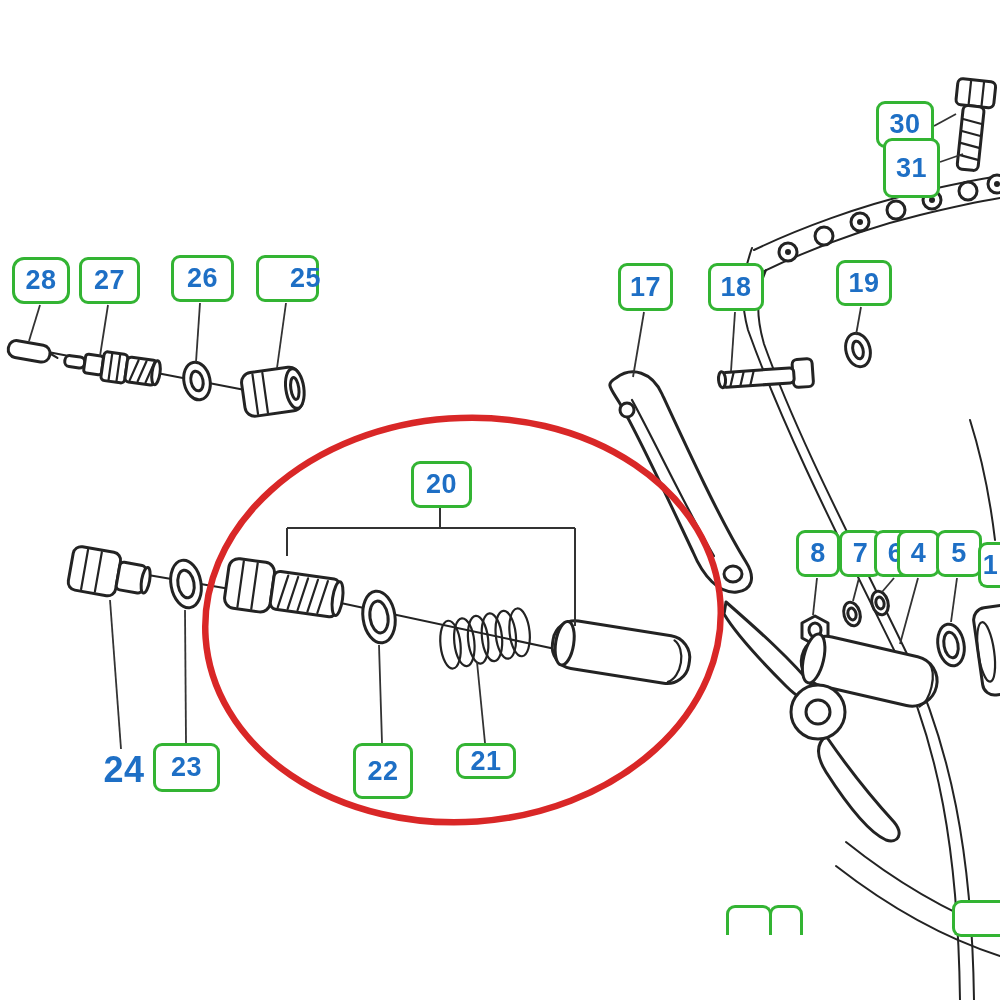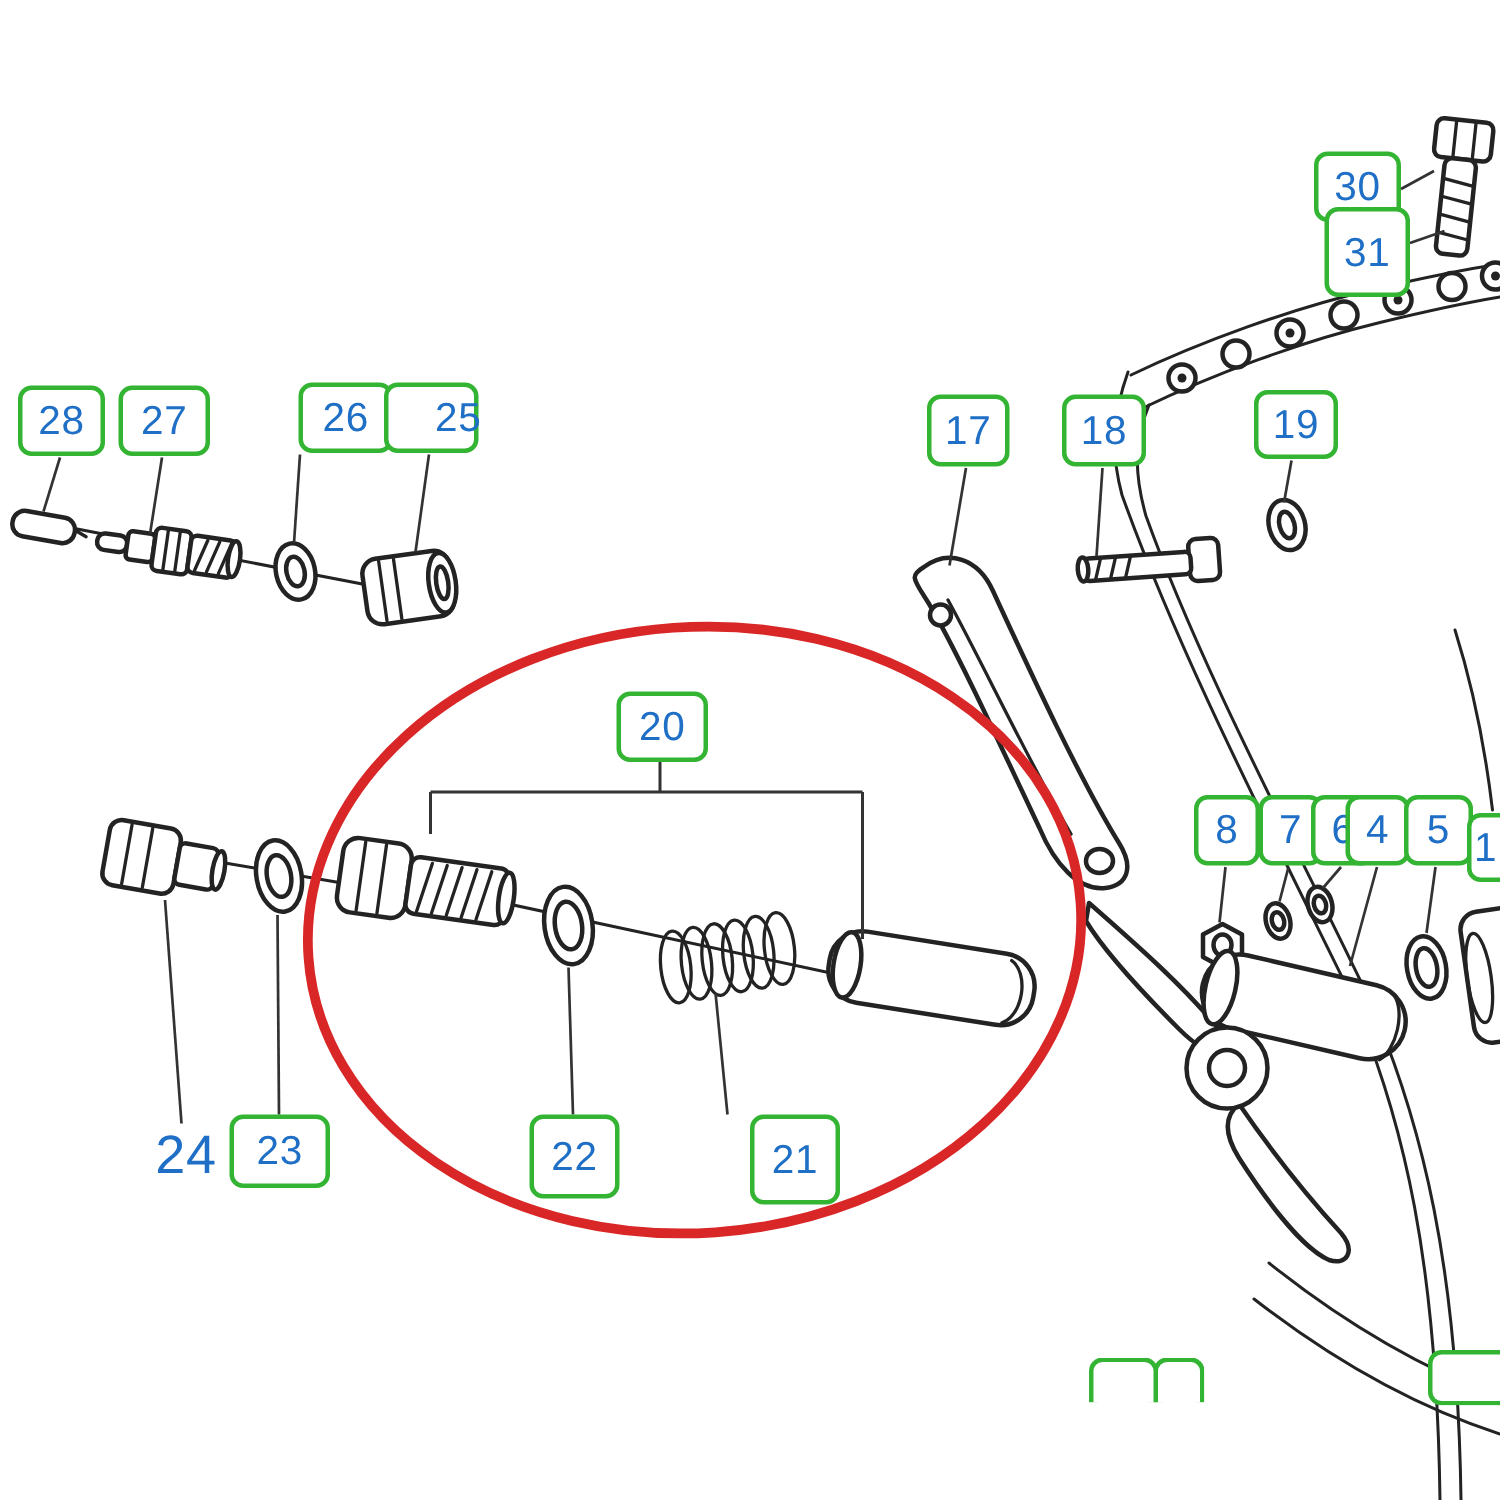--- a/index.html
+++ b/index.html
@@ -22,21 +22,21 @@
   .highlight { stroke:var(--highlight,#d92727); stroke-width:6.5; fill:none; }
 
   .label-layer { position:absolute; inset:0; z-index:3; }
   .label {
     position:absolute;
     display:flex; align-items:center; justify-content:center;
     background:#ffffff;
     border:3.5px solid var(--label-border,#33b433);
     border-radius:9px;
     color:var(--label-text,#1e6fc5);
-    font-weight:normal;
+    font-weight:bold;
     font-size:27px;
     letter-spacing:0.5px;
     user-select:none;
   }
   .label.unboxed { border:none; background:transparent; font-size:36px; }
   .label.cut-bottom { border-bottom:none; border-radius:9px 9px 0 0; }
   .label.cut-right  { border-right:none; border-radius:9px 0 0 9px; }
 </style>
 </head>
 <body>
@@ -250,37 +250,37 @@
         <line x1="382" y1="743" x2="379" y2="645" class="leader"></line>
         <line x1="485" y1="743" x2="477" y2="662" class="leader"></line>
         <line x1="186" y1="743" x2="185" y2="610" class="leader"></line>
         <line x1="121" y1="749" x2="110" y2="600" class="leader"></line>
       </g>
 
     <ellipse class="highlight" cx="463" cy="620" rx="258" ry="202" transform="rotate(-4 463 620)"></ellipse>
   </svg>
 
   <div class="label-layer">
-      <div class="label" style="left: 12px; top: 257px; width: 58px; height: 47px;">28</div>
+      <div class="label" style="left: 12px; top: 257px; width: 58px; height: 47px; border-radius: 12px;">28</div>
       <div class="label" style="left: 79px; top: 257px; width: 61px; height: 47px;">27</div>
-      <div class="label" style="left: 171px; top: 255px; width: 63px; height: 47px; margin-left: 28px;">26</div>
+      <div class="label" style="left: 171px; top: 255px; width: 63px; height: 47px;">26</div>
       <div class="label" style="left: 256px; top: 255px; width: 63px; height: 47px; padding-left: 36px;">25</div>
       <div class="label" style="left: 618px; top: 263px; width: 55px; height: 48px;">17</div>
       <div class="label" style="left: 708px; top: 263px; width: 56px; height: 48px;">18</div>
       <div class="label" style="left: 836px; top: 260px; width: 56px; height: 46px;">19</div>
       <div class="label" style="left: 876px; top: 101px; width: 58px; height: 47px;">30</div>
       <div class="label" style="left: 883px; top: 138px; width: 57px; height: 60px;">31</div>
       <div class="label" style="left: 796px; top: 530px; width: 44px; height: 47px;">8</div>
       <div class="label" style="left: 839px; top: 530px; width: 43px; height: 47px;">7</div>
       <div class="label" style="left: 874px; top: 530px; width: 43px; height: 47px;">6</div>
       <div class="label" style="left: 897px; top: 530px; width: 43px; height: 47px;">4</div>
       <div class="label" style="left: 936px; top: 530px; width: 46px; height: 47px;">5</div>
       <div class="label" style="left: 411px; top: 461px; width: 61px; height: 47px;">20</div>
       <div class="label" style="left: 353px; top: 743px; width: 60px; height: 56px;">22</div>
-      <div class="label" style="left: 456px; top: 743px; width: 60px; height: 60px; margin-left: 44px;">21</div>
+      <div class="label" style="left: 456px; top: 743px; width: 60px; height: 36px;">21</div>
       <div class="label" style="left: 153px; top: 743px; width: 67px; height: 49px;">23</div>
       <div class="label unboxed" style="left: 97px; top: 749px; width: 54px; height: 42px;">24</div>
       <div class="label cut-right" style="left: 978px; top: 542px; width: 22px; height: 46px;">1</div>
       <div class="label cut-bottom" style="left: 726px; top: 905px; width: 46px; height: 30px;"></div>
       <div class="label cut-bottom" style="left: 769px; top: 905px; width: 34px; height: 30px;"></div>
       <div class="label cut-right" style="left: 952px; top: 900px; width: 48px; height: 37px;"></div>
     </div>
 
 </div>
 

